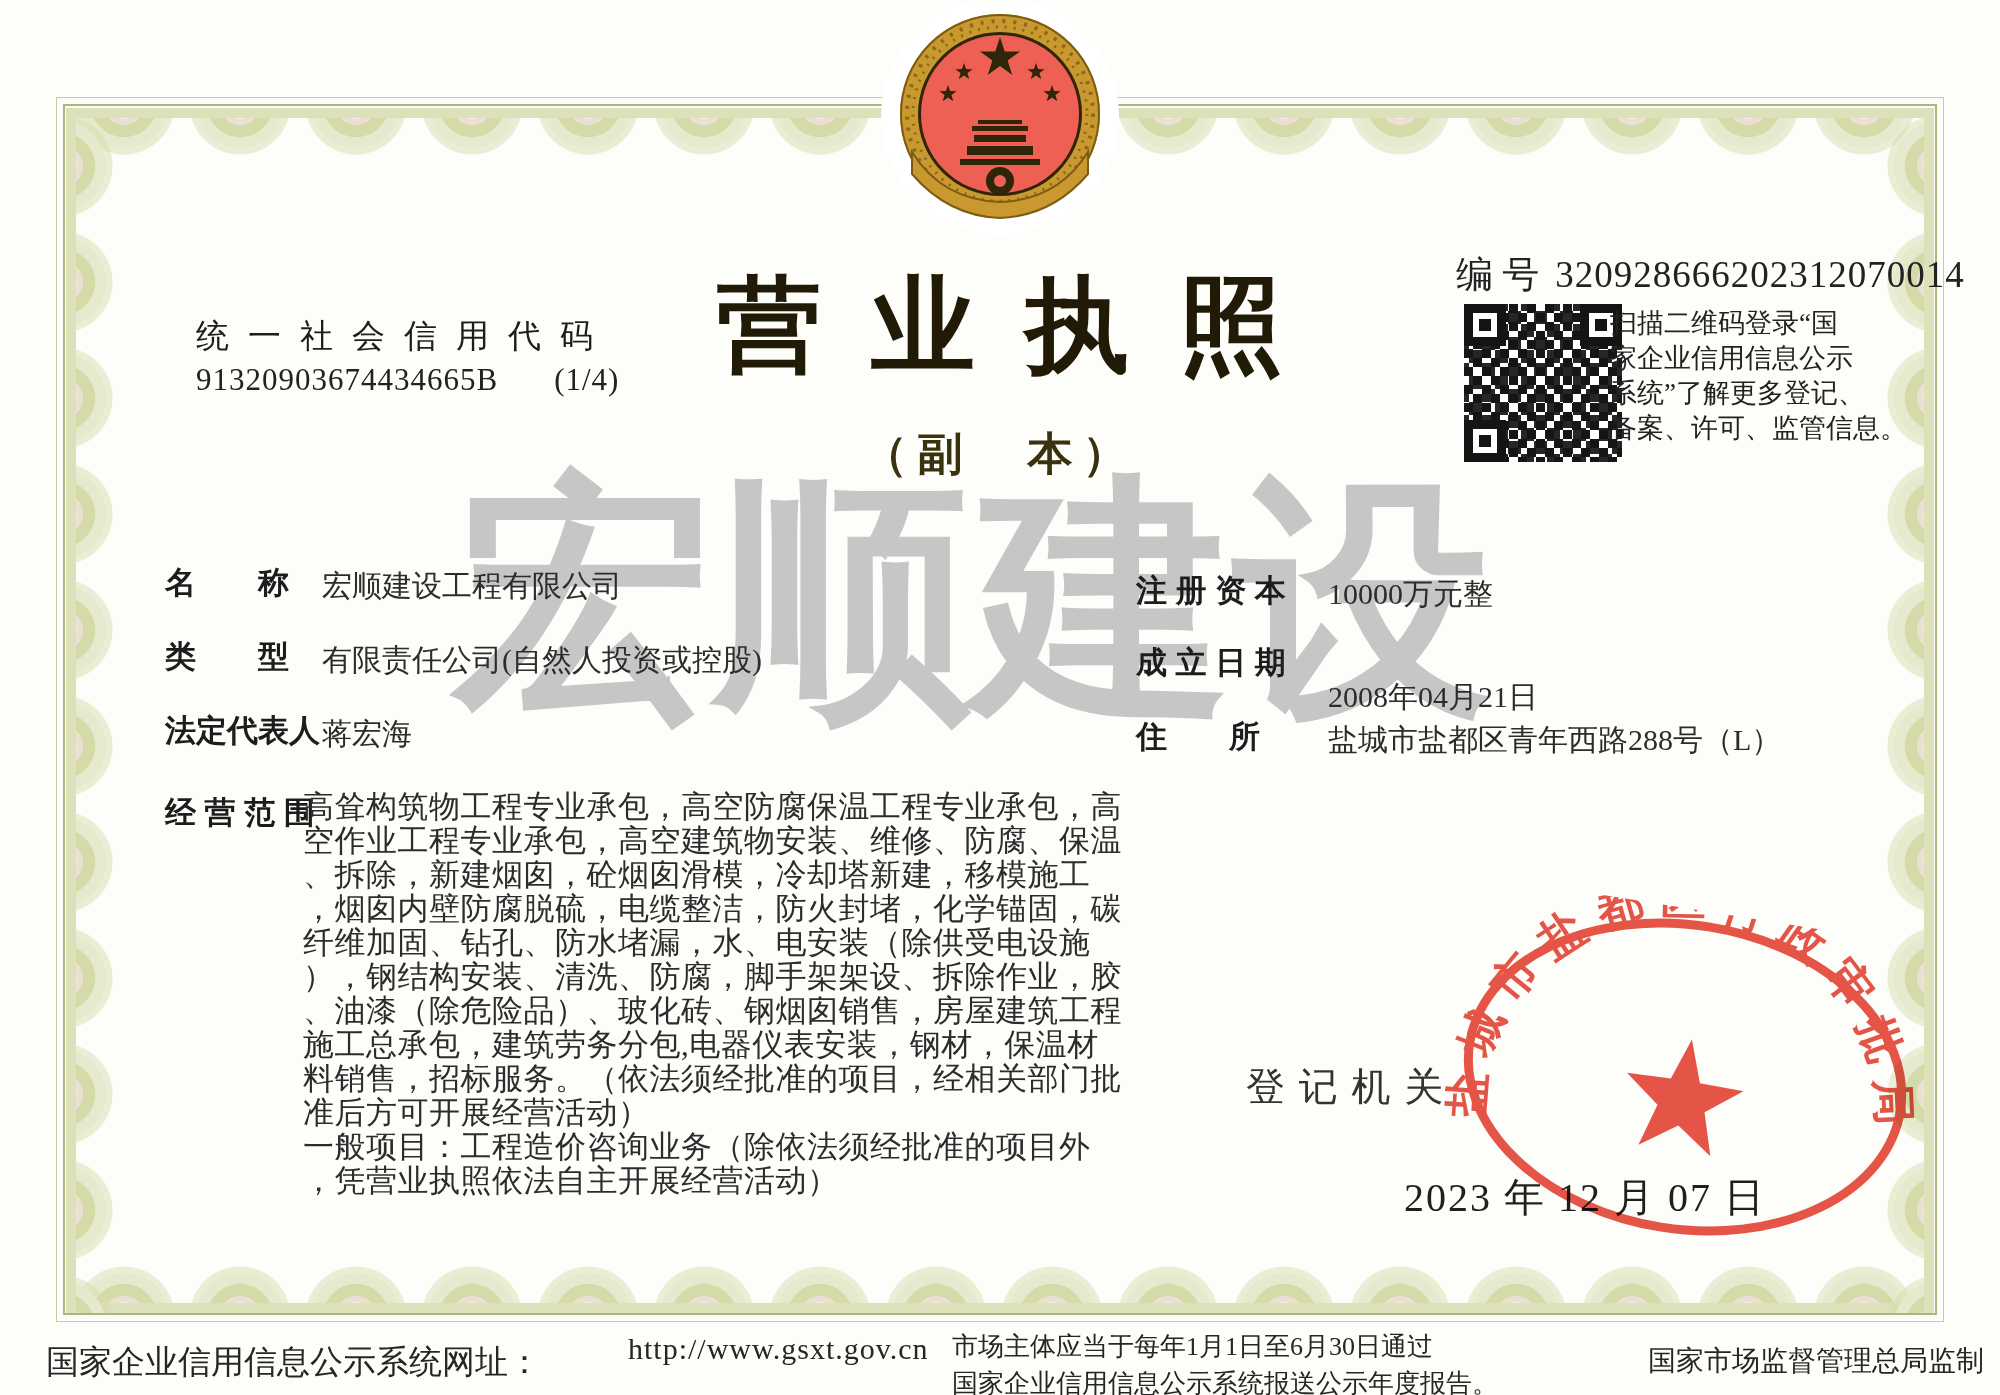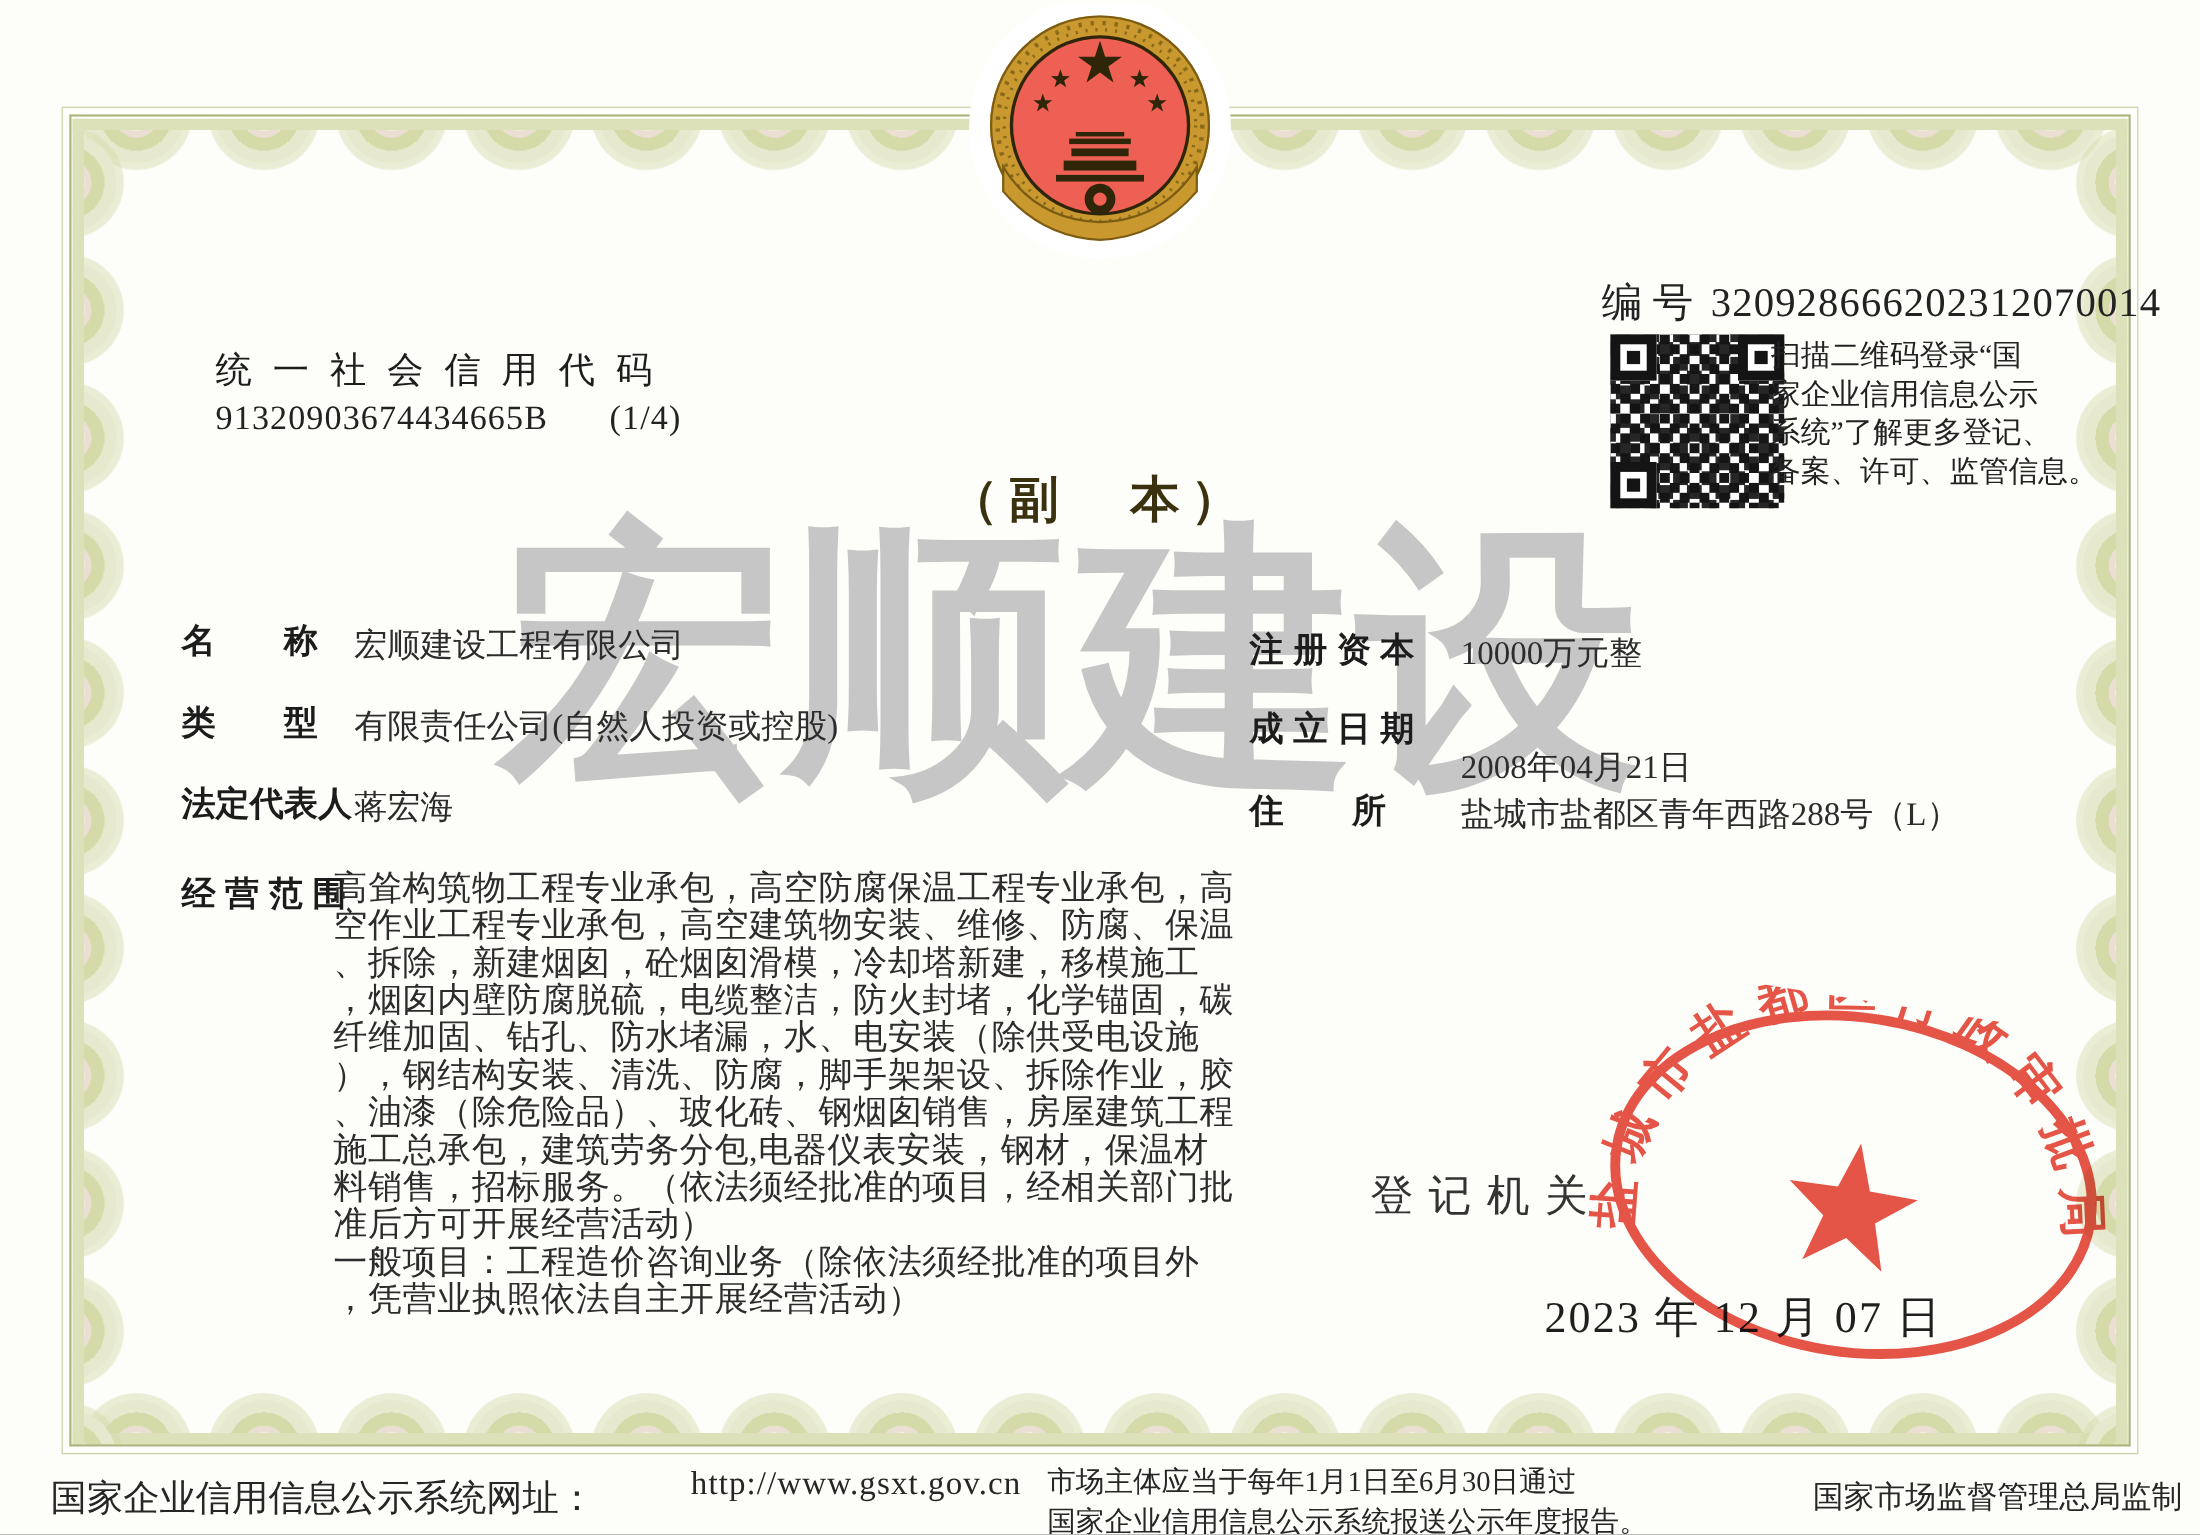--- a/index.html
+++ b/index.html
@@ -131,20 +131,21 @@
         <rect x="88" y="157" width="80" height="6"></rect>
         <circle cx="128" cy="179" r="14"></circle>
       </g>
       <circle cx="128" cy="179" r="6" fill="#ee6054"></circle>
     </svg>
   </div>
 
   <div class="credit-label hdr-sans">统一社会信用代码</div>
   <div class="credit-value"><span>91320903674434665B</span><span class="frac">(1/4)</span></div>
 
+  <div class="title-wrap"><span class="title-main">营业执照</span></div>
   <div class="title-sub">（副　本）</div>
 
   <div class="serial"><span>编 号</span><span class="num">320928666202312070014</span></div>
   <div class="qr">
     <i class="fp fp-tl"></i>
     <i class="fp fp-tr"></i>
     <i class="fp fp-bl"></i>
   </div>
   <div class="qr-caption">扫描二维码登录“国
 家企业信用信息公示

